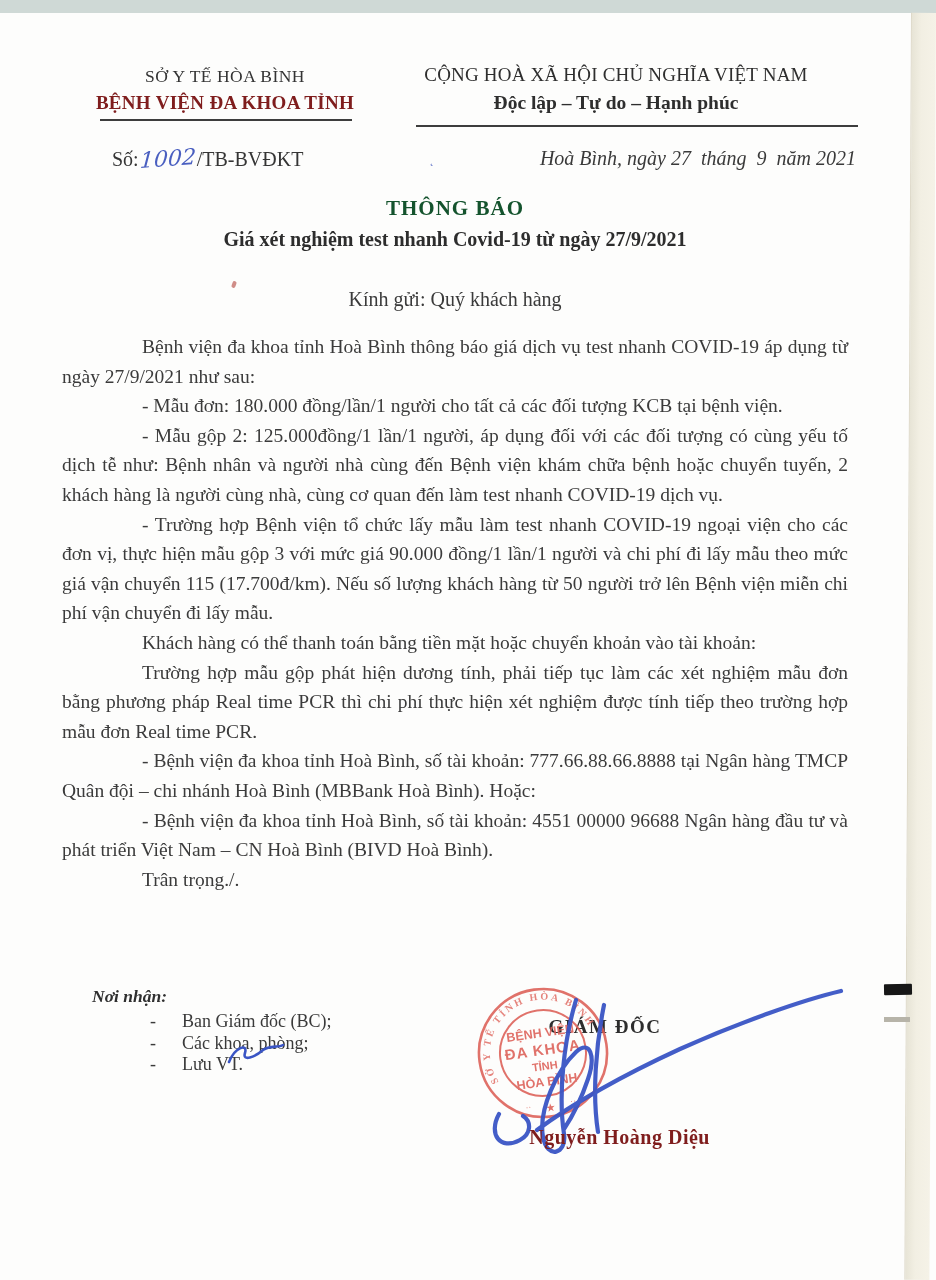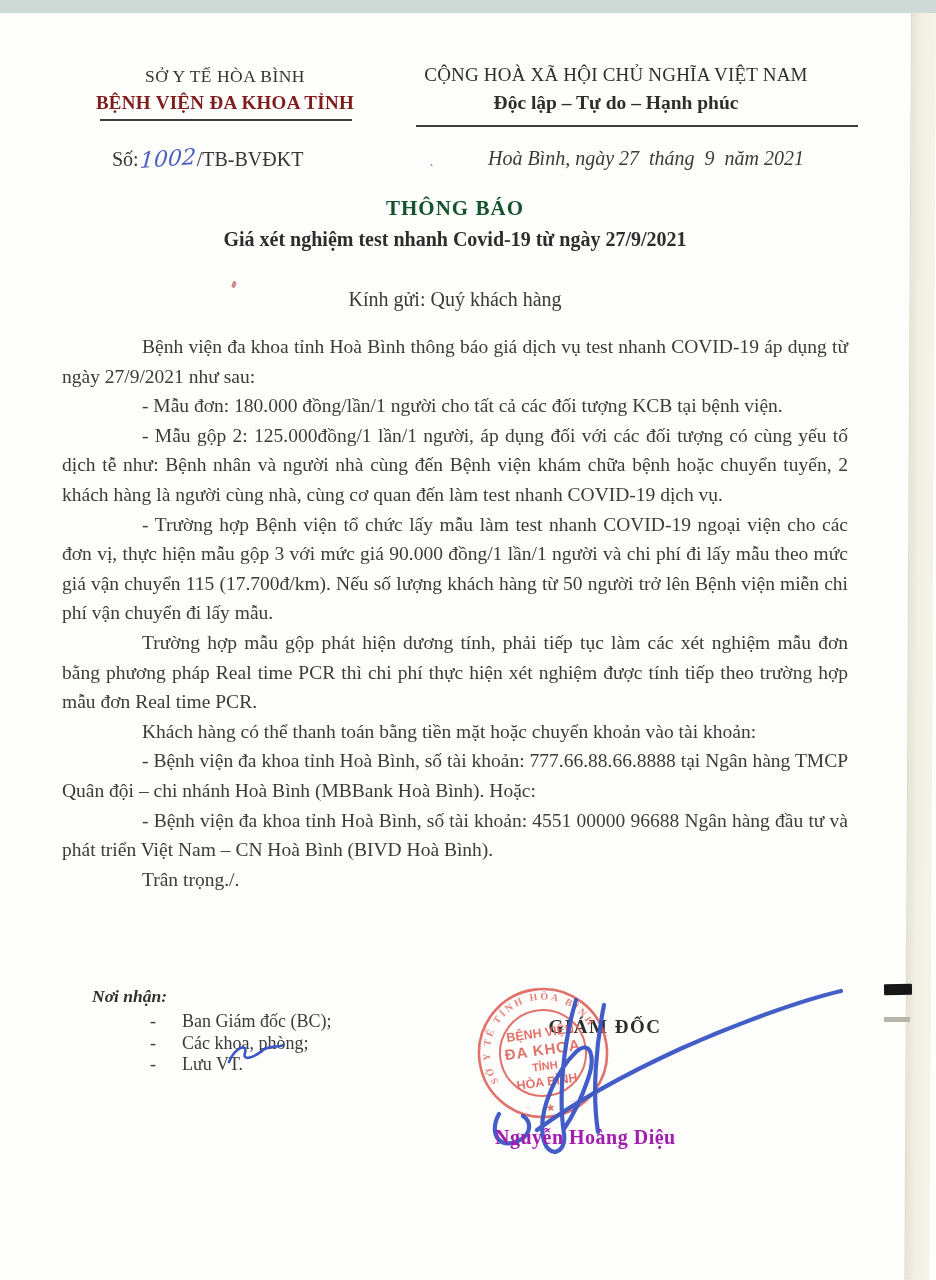--- a/index.html
+++ b/index.html
@@ -25,38 +25,38 @@
   .hdr-left .l1{font-size:17.5px;letter-spacing:.5px;}
   .hdr-left .l2{font-size:19px;font-weight:bold;margin-top:5px;letter-spacing:.3px;color:#7f1d1d;}
   .hdr-left-underline{left:100px;top:119px;width:252px;height:2px;background:#3d3d3d;}
   .hdr-right{left:372px;top:64px;width:488px;text-align:center;color:#2e2e2e;}
   .hdr-right .l1{font-size:19px;font-weight:normal;letter-spacing:.2px;}
   .hdr-right .l2{font-size:19.5px;font-weight:bold;margin-top:6px;}
   .hdr-right-underline{left:416px;top:125px;width:442px;height:2px;background:#3d3d3d;}
 
   .so-line{left:112px;top:146px;font-size:20px;color:#353535;}
   .so-number{color:#4a5fc0;font-style:italic;font-size:22px;display:inline-block;transform:rotate(-4deg) skewX(-8deg);margin:0 1px;font-family:"DejaVu Serif",serif;}
-  .date-line{left:436px;top:147px;width:420px;font-size:20px;font-style:italic;color:#3a3a3a;white-space:pre;text-align:center;}
+  .date-line{left:436px;top:147px;width:420px;font-size:20px;font-style:italic;color:#3a3a3a;white-space:pre;text-align:right;}
 
   .doc-title{left:60px;top:196px;width:790px;text-align:center;font-size:21px;font-weight:bold;letter-spacing:1px;color:#14532d;}
   .doc-subtitle{left:60px;top:228px;width:790px;text-align:center;font-size:20px;font-weight:bold;color:#2d2d2d;}
   .salutation{left:60px;top:288px;width:790px;text-align:center;font-size:20px;color:#3a3a3a;}
 
   .body-block{left:62px;top:332px;width:786px;font-size:19.5px;line-height:29.6px;text-align:justify;color:#3b3b3b;}
   .body-block p{margin:0;text-indent:80px;}
 
   
   .recipients{left:92px;top:986px;color:#3a3a3a;}
   .recipients .label{font-size:17.5px;font-weight:bold;font-style:italic;color:#2f2f2f;}
   .recipients ul{list-style:none;margin:4px 14px 0 58px;padding:0;font-size:18px;line-height:21.5px;}
   .recipients li::before{content:"-";margin-right:26px;}
   .initials-squiggle{left:225px;top:1040px;}
 
   .sig-title{left:505px;top:1016px;width:200px;text-align:center;font-size:19px;font-weight:bold;letter-spacing:1.5px;color:#2d2d2d;}
-  .sig-name{left:495px;top:1126px;width:215px;text-align:left;font-size:20px;font-weight:bold;color:#a21caf;letter-spacing:.5px;}
+  .sig-name{left:495px;top:1126px;width:215px;text-align:right;font-size:20px;font-weight:bold;color:#7f1d1d;letter-spacing:.5px;}
   .stamp-svg{left:455px;top:975px;}
   .signature-svg{left:475px;top:962px;}
 </style>
 </head>
 <body>
 
 <div class="abs top-strip"></div>
 <div class="abs right-strip"></div>
 <div class="abs black-mark"></div>
 <div class="abs gray-mark"></div>
@@ -82,22 +82,22 @@
 
 <div class="abs doc-title">THÔNG BÁO</div>
 <div class="abs doc-subtitle">Giá xét nghiệm test nhanh Covid-19 từ ngày 27/9/2021</div>
 <div class="abs salutation">Kính gửi: Quý khách hàng</div>
 
 <div class="abs body-block">
   <p>Bệnh viện đa khoa tỉnh Hoà Bình thông báo giá dịch vụ test nhanh COVID-19 áp dụng từ ngày 27/9/2021 như sau:</p>
   <p>- Mẫu đơn: 180.000 đồng/lần/1 người cho tất cả các đối tượng KCB tại bệnh viện.</p>
   <p>- Mẫu gộp 2: 125.000đồng/1 lần/1 người, áp dụng đối với các đối tượng có cùng yếu tố dịch tễ như: Bệnh nhân và người nhà cùng đến Bệnh viện khám chữa bệnh hoặc chuyển tuyến, 2 khách hàng là người cùng nhà, cùng cơ quan đến làm test nhanh COVID-19 dịch vụ.</p>
   <p>- Trường hợp Bệnh viện tổ chức lấy mẫu làm test nhanh COVID-19 ngoại viện cho các đơn vị, thực hiện mẫu gộp 3 với mức giá 90.000 đồng/1 lần/1 người và chi phí đi lấy mẫu theo mức giá vận chuyển 115 (17.700đ/km). Nếu số lượng khách hàng từ 50 người trở lên Bệnh viện miễn chi phí vận chuyển đi lấy mẫu.</p>
+  <p>Khách hàng có thể thanh toán bằng tiền mặt hoặc chuyển khoản vào tài khoản:</p>
   <p>Trường hợp mẫu gộp phát hiện dương tính, phải tiếp tục làm các xét nghiệm mẫu đơn bằng phương pháp Real time PCR thì chi phí thực hiện xét nghiệm được tính tiếp theo trường hợp mẫu đơn Real time PCR.</p>
-  <p>Khách hàng có thể thanh toán bằng tiền mặt hoặc chuyển khoản vào tài khoản:</p>
   <p>- Bệnh viện đa khoa tỉnh Hoà Bình, số tài khoản: 777.66.88.66.8888 tại Ngân hàng TMCP Quân đội – chi nhánh Hoà Bình (MBBank Hoà Bình). Hoặc:</p>
   <p>- Bệnh viện đa khoa tỉnh Hoà Bình, số tài khoản: 4551 00000 96688 Ngân hàng đầu tư và phát triển Việt Nam – CN Hoà Bình (BIVD Hoà Bình).</p>
   <p>Trân trọng./.</p>
 </div>
 
 <div class="abs recipients">
   <div class="label">Nơi nhận:</div>
   <ul>
     <li>Ban Giám đốc (BC);</li>
     <li>Các khoa, phòng;</li>

